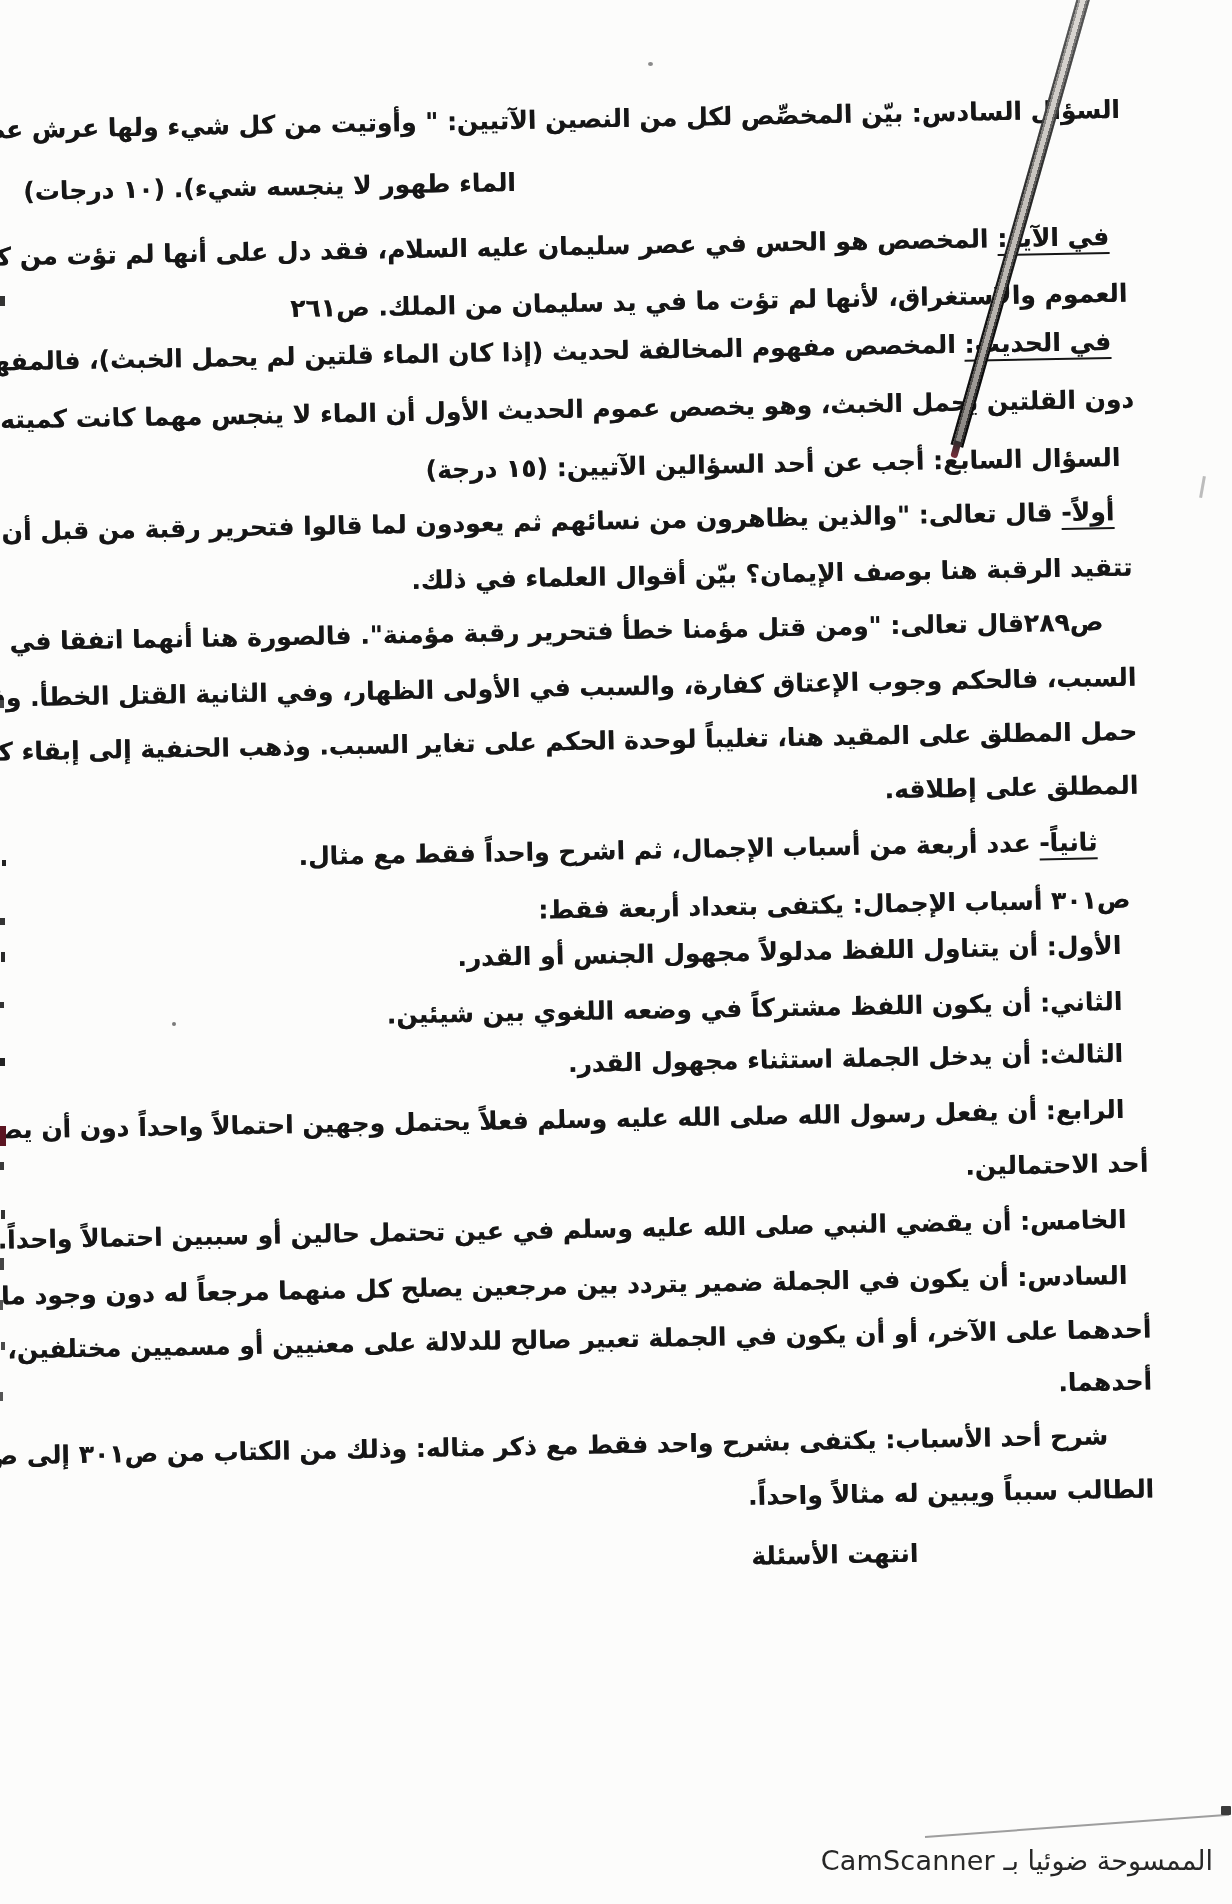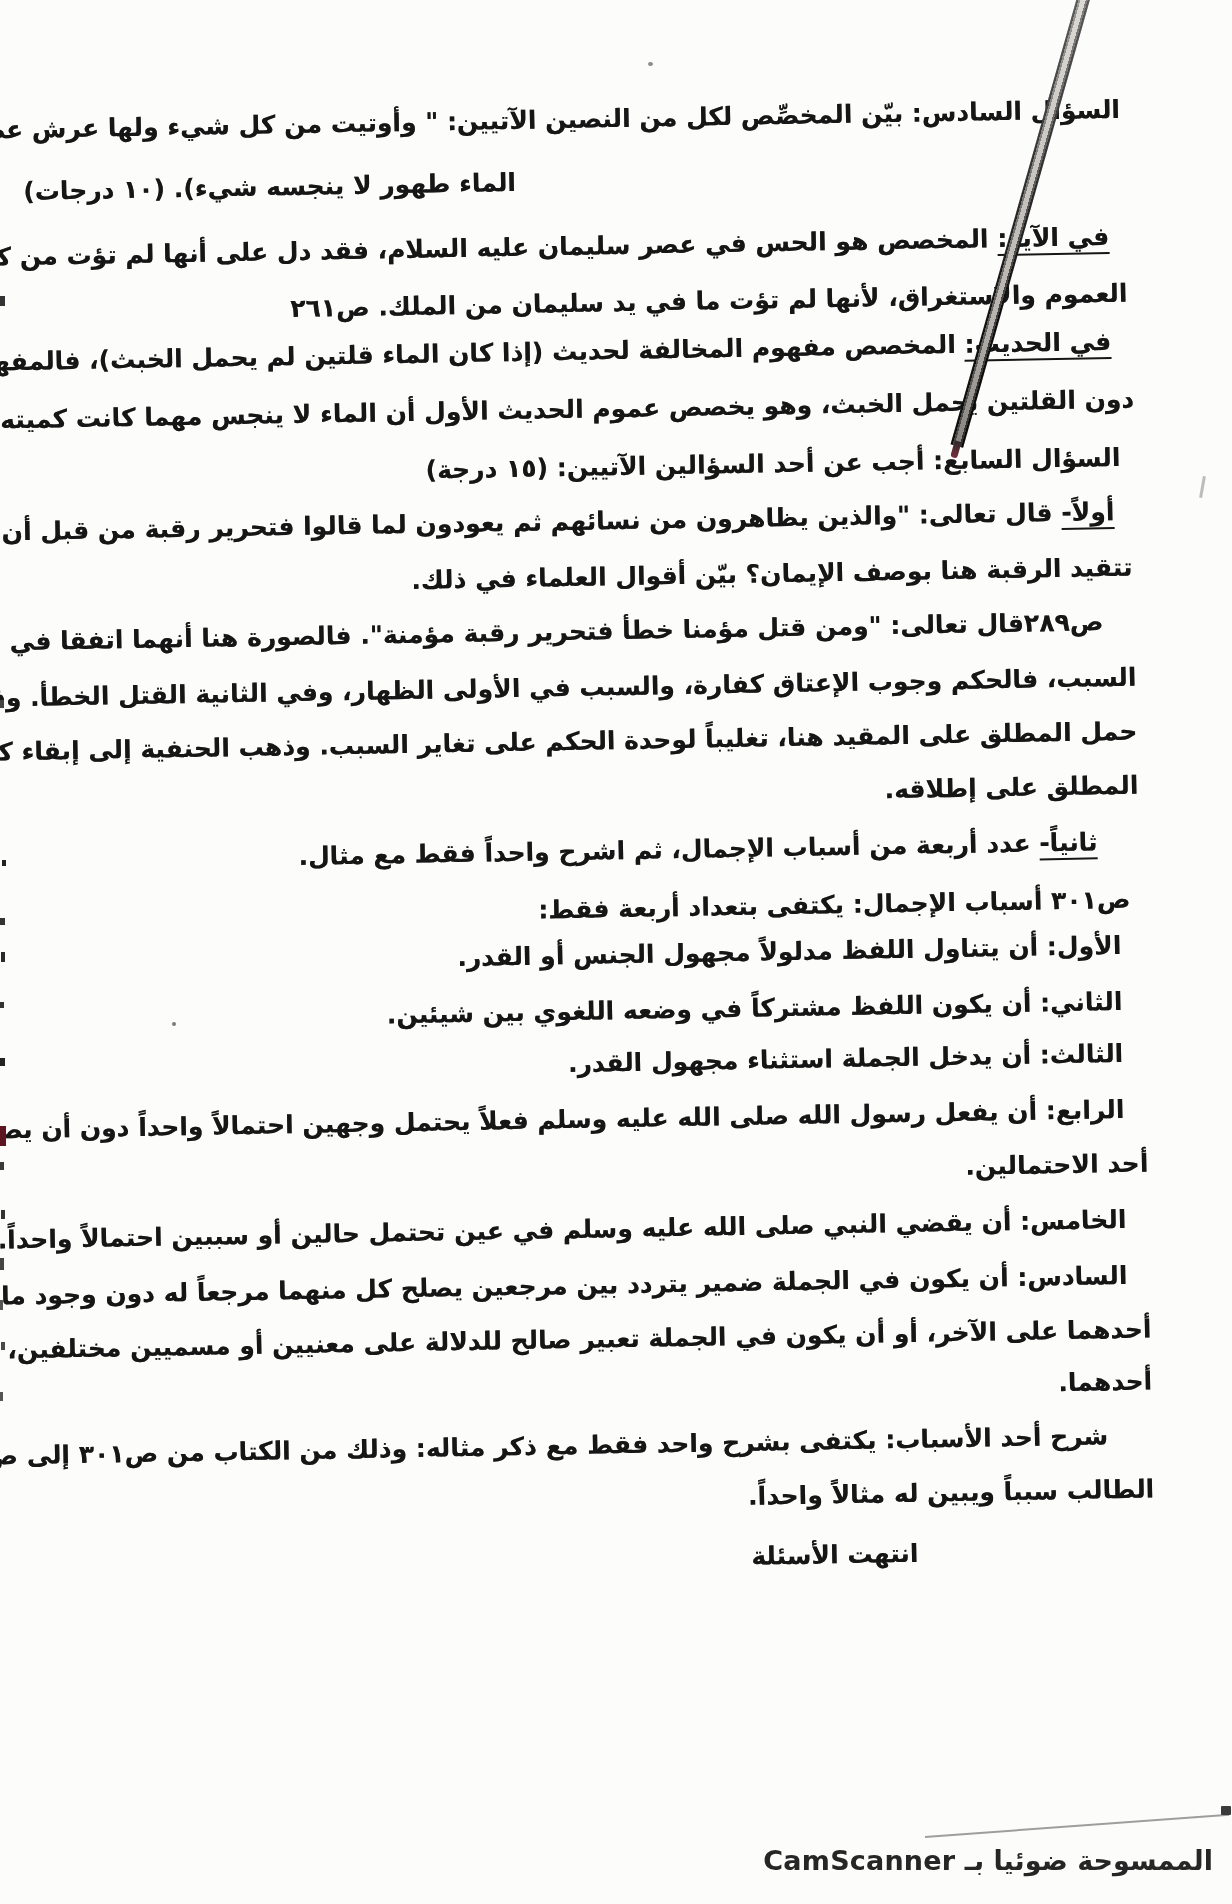--- a/index.html
+++ b/index.html
@@ -19,21 +19,21 @@
   .edge-tip{position:absolute;left:3px;bottom:-12px;width:7px;height:17px;
       background:linear-gradient(to bottom,#2c2c2c,#7a2d3a);border-radius:0 0 3px 3px;}
   .edge-tail{position:absolute;left:1201px;top:476px;width:3px;height:22px;background:#9a9a9a;
       transform:rotate(10deg);opacity:.65;}
   .spk{position:absolute;display:block;}
   .dot{position:absolute;border-radius:50%;}
   .wm-line{position:absolute;left:925px;top:1836px;width:305px;height:2px;background:#8d8d8d;
       transform:rotate(-4.2deg);transform-origin:left center;opacity:.85;}
   .wm-blob{position:absolute;left:1221px;top:1806px;width:10px;height:9px;background:#3b3b3b;border-radius:1px;}
   .wm-text{position:absolute;top:1845px;right:19px;direction:rtl;white-space:nowrap;
-      font-size:27px;font-weight:700;color:#262626;letter-spacing:.2px;}
+      font-size:27px;font-weight:400;color:#262626;letter-spacing:.2px;}
 </style>
 </head>
 <body>
 
 <div class="page">
 
   <div class="sheet">
     <div class="ln" style="top:88px;right:100px"><span>السؤال السادس: بيّن المخصِّص لكل من النصين الآتيين: " وأوتيت من كل شيء ولها عرش عظيم"، (إن</span></div>
     <div class="ln" style="top:150px;left:34px"><span>الماء طهور لا ينجسه شيء). (١٠ درجات)</span></div>
     <div class="ln" style="top:215px;right:113px"><span class="u">في الآية:</span><span> المخصص هو الحس في عصر سليمان عليه السلام، فقد دل على أنها لم تؤت من كل شيء على</span></div>

